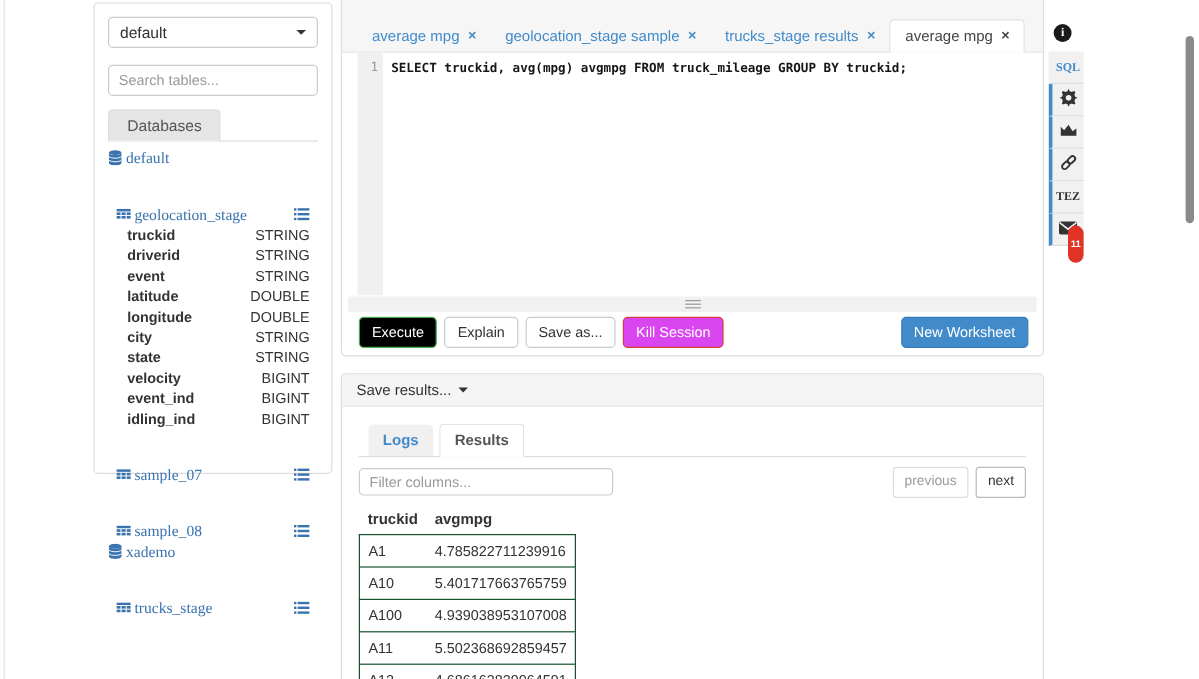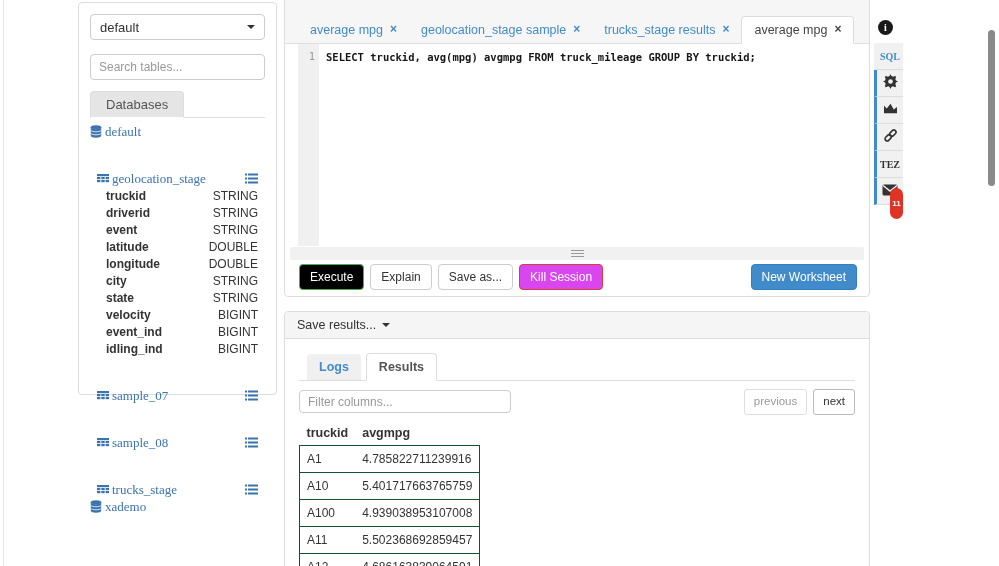--- a/index.html
+++ b/index.html
@@ -289,20 +289,32 @@
               <rect y="0.5" width="2" height="2"></rect>
               <rect x="3" y="0.5" width="10" height="2"></rect>
               <rect y="4.5" width="2" height="2"></rect>
               <rect x="3" y="4.5" width="10" height="2"></rect>
               <rect y="8.5" width="2" height="2"></rect>
               <rect x="3" y="8.5" width="10" height="2"></rect>
             </g>
           </svg>
         </span>
       </div>
+      <div class="tree-row db">
+        <span class="t-icon">
+          <svg width="12" height="13" viewBox="0 0 12 13">
+            <g fill="#3b73af">
+              <ellipse cx="6" cy="2.2" rx="5.2" ry="2"></ellipse>
+              <path d="M0.8 2.2v8.6c0 1.1 2.33 2 5.2 2s5.2-.9 5.2-2V2.2c0 1.1-2.33 2-5.2 2S0.8 3.3 0.8 2.2z"></path>
+            </g>
+            <path d="M0.8 5.5c1 .8 2.9 1.3 5.2 1.3s4.2-.5 5.2-1.3M0.8 8.5c1 .8 2.9 1.3 5.2 1.3s4.2-.5 5.2-1.3" stroke="#fff" stroke-width="0.8" fill="none"></path>
+          </svg>
+        </span>
+        <span class="tree-link">xademo</span>
+      </div>
       <div class="tree-row table">
         <span class="t-icon">
           <svg width="12" height="10" viewBox="0 0 12 10">
             <g fill="#3b73af">
               <rect width="12" height="2.2"></rect>
               <rect y="3" width="3.4" height="2.2"></rect>
               <rect x="4.3" y="3" width="3.4" height="2.2"></rect>
               <rect x="8.6" y="3" width="3.4" height="2.2"></rect>
               <rect y="6" width="3.4" height="2.2"></rect>
               <rect x="4.3" y="6" width="3.4" height="2.2"></rect>
@@ -316,32 +328,20 @@
             <g fill="#3b73af">
               <rect y="0.5" width="2" height="2"></rect>
               <rect x="3" y="0.5" width="10" height="2"></rect>
               <rect y="4.5" width="2" height="2"></rect>
               <rect x="3" y="4.5" width="10" height="2"></rect>
               <rect y="8.5" width="2" height="2"></rect>
               <rect x="3" y="8.5" width="10" height="2"></rect>
             </g>
           </svg>
         </span>
-      </div>
-      <div class="tree-row db">
-        <span class="t-icon">
-          <svg width="12" height="13" viewBox="0 0 12 13">
-            <g fill="#3b73af">
-              <ellipse cx="6" cy="2.2" rx="5.2" ry="2"></ellipse>
-              <path d="M0.8 2.2v8.6c0 1.1 2.33 2 5.2 2s5.2-.9 5.2-2V2.2c0 1.1-2.33 2-5.2 2S0.8 3.3 0.8 2.2z"></path>
-            </g>
-            <path d="M0.8 5.5c1 .8 2.9 1.3 5.2 1.3s4.2-.5 5.2-1.3M0.8 8.5c1 .8 2.9 1.3 5.2 1.3s4.2-.5 5.2-1.3" stroke="#fff" stroke-width="0.8" fill="none"></path>
-          </svg>
-        </span>
-        <span class="tree-link">xademo</span>
       </div>
     </div>
 </aside>
 
 <section class="panel" id="worksheet-panel">
   <div class="ws-tabbar">
       <div class="ws-tab">
         <span>average mpg</span>
         <span class="tab-x">×</span>
       </div>

